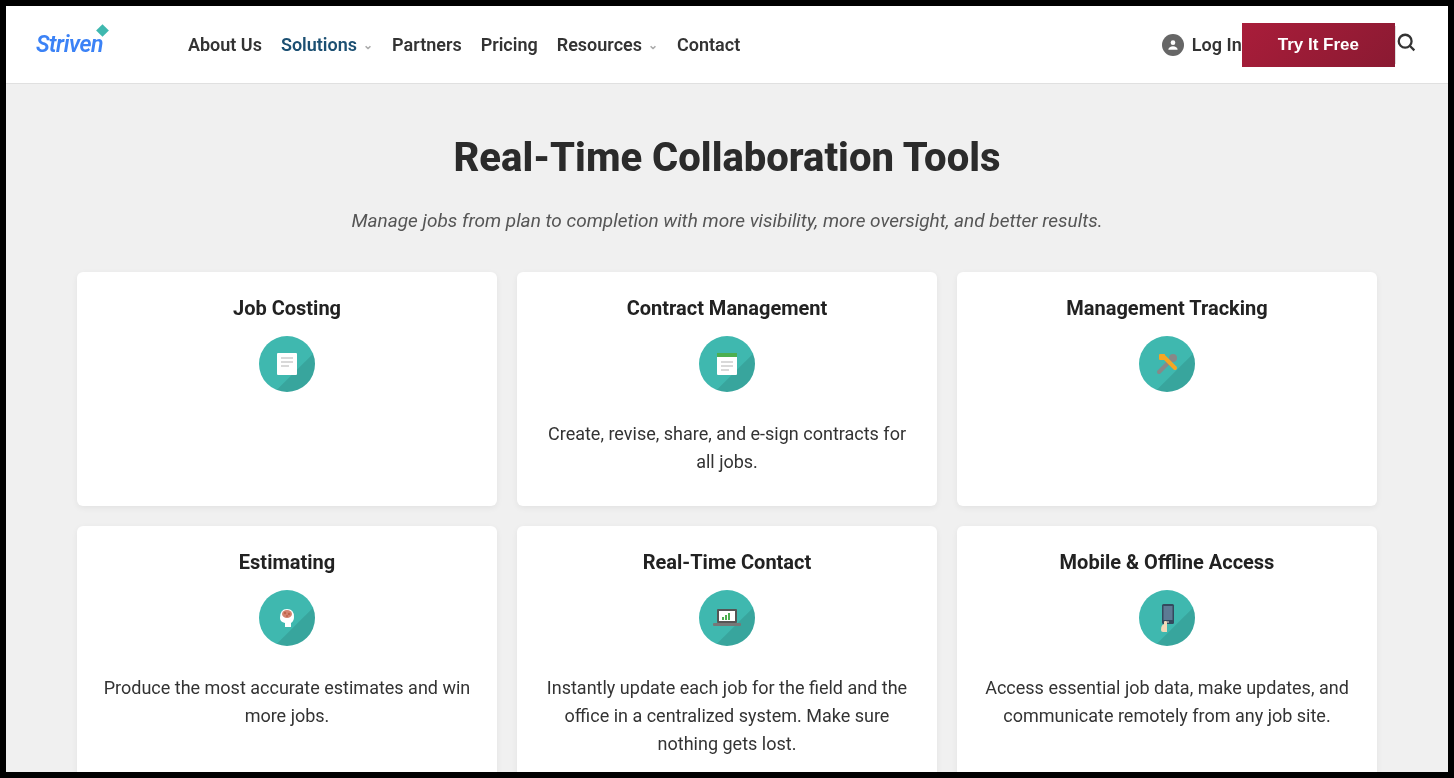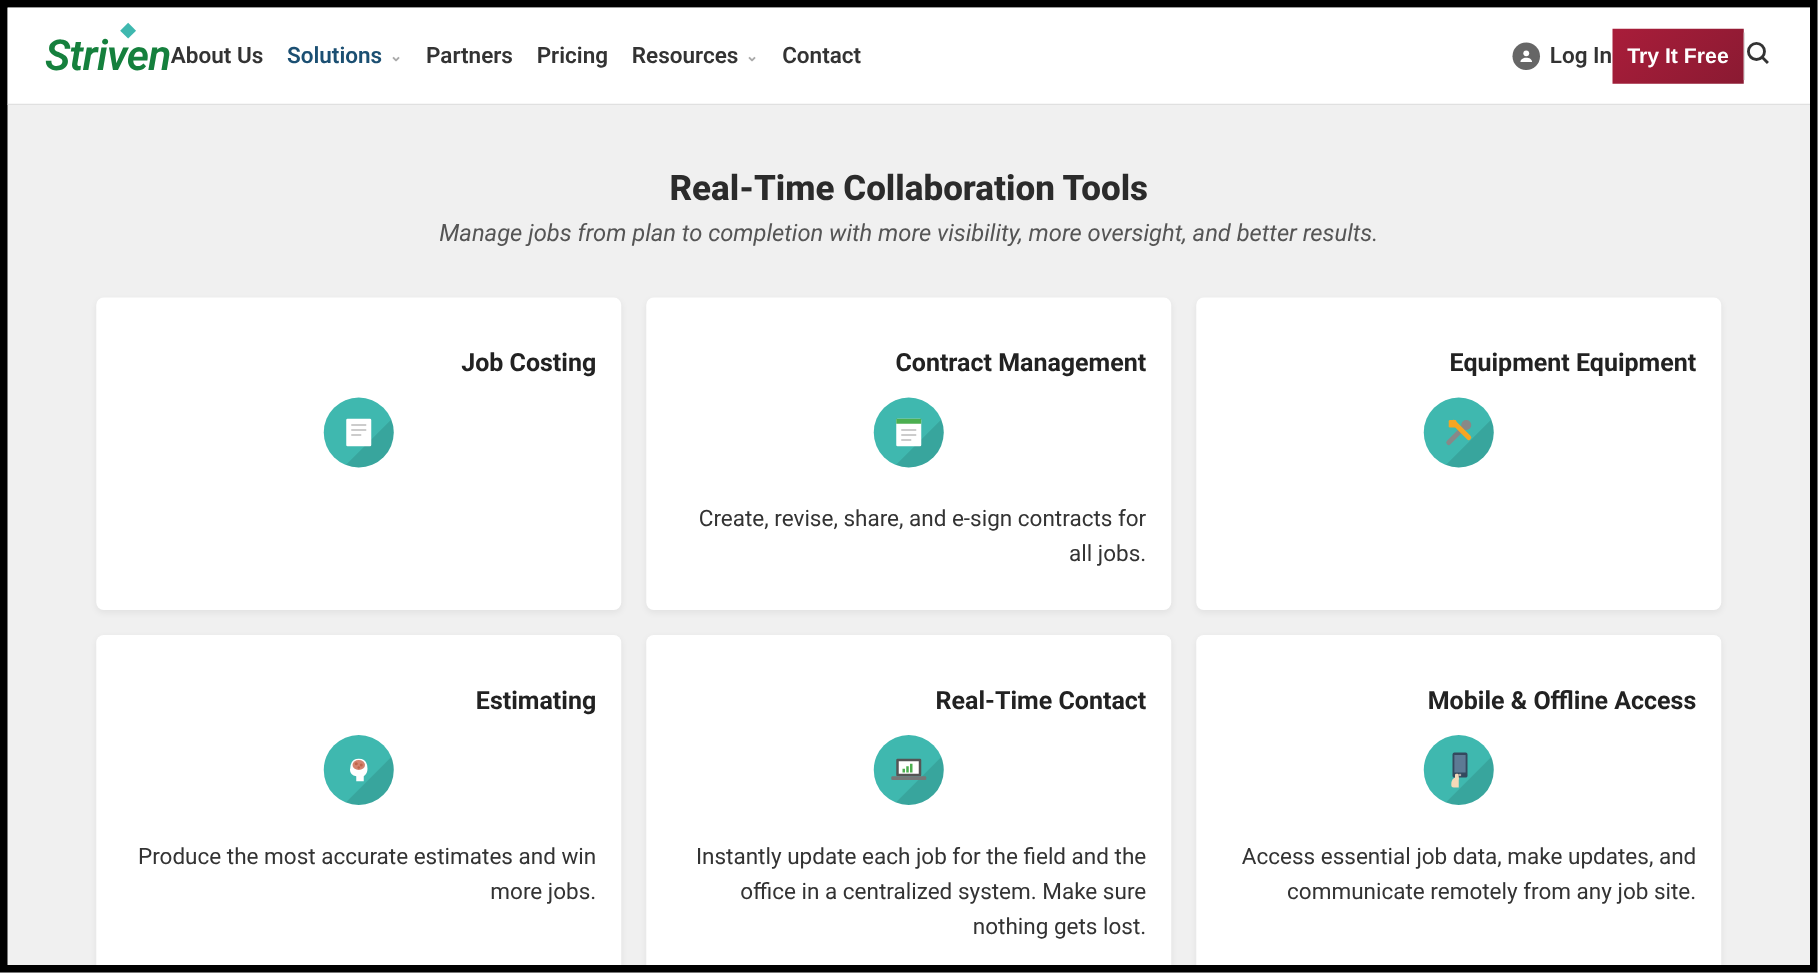--- a/index.html
+++ b/index.html
@@ -20,23 +20,24 @@
     .header {
       background: #fff;
       border-bottom: 1px solid #e0e0e0;
       height: 78px;
       display: flex;
       align-items: center;
       padding: 0 30px;
     }
     .logo {
       font-style: italic;
-      font-size: 34px;
+      font-size: 23px;
       font-weight: 600;
-      color: #15803d;
+      color: #3b82f6;
+      margin-right: 85px;
       letter-spacing: -0.5px;
       position: relative;
     }
     .logo .dot {
       position: absolute;
       top: -5px;
       left: 62px;
       width: 9px;
       height: 9px;
       background: #3fb8af;
@@ -83,64 +84,64 @@
       height: 22px;
       border-radius: 50%;
       background: #666;
       display: flex;
       align-items: center;
       justify-content: center;
     }
     .cta-btn {
       background: linear-gradient(135deg, #a91d3a, #8a1a32);
       color: #fff;
-      padding: 12px 12px;
+      padding: 12px 36px;
       font-size: 17px;
       font-weight: 700;
       cursor: pointer;
       border: none;
     }
     .divider {
       width: 1px;
       height: 38px;
       background: #ddd;
     }
     .search-btn {
       cursor: pointer;
       color: #333;
     }
     .main {
       text-align: center;
       padding-top: 50px;
     }
     .title {
-      font-size: 28px;
+      font-size: 40px;
       font-weight: 800;
       color: #2b2b2b;
-      margin-bottom: 8px;
+      margin-bottom: 28px;
     }
     .subtitle {
       font-size: 19px;
       color: #555;
       margin-bottom: 40px;
       font-style: italic;
     }
     .grid {
       display: grid;
       grid-template-columns: repeat(3, 420px);
       gap: 20px;
       justify-content: center;
       padding: 0 40px;
     }
     .card {
       background: #fff;
       border-radius: 6px;
       box-shadow: 0 2px 6px rgba(0,0,0,0.06);
-      padding: 40px 20px 30px;
-      text-align: right;
+      padding: 24px 20px 30px;
+      text-align: center;
     }
     .card-title {
       font-size: 20px;
       font-weight: 700;
       color: #222;
       margin-bottom: 16px;
     }
     .card-icon {
       width: 56px;
       height: 56px;
@@ -248,21 +249,21 @@
               <rect x="2" y="2" width="20" height="4" fill="#4caf50"></rect>
               <line x1="6" y1="11" x2="18" y2="11" stroke="#ccc" stroke-width="1.5"></line>
               <line x1="6" y1="15" x2="18" y2="15" stroke="#ccc" stroke-width="1.5"></line>
               <line x1="6" y1="19" x2="14" y2="19" stroke="#ccc" stroke-width="1.5"></line>
             </svg>
         </div>
         <div class="card-desc">Create, revise, share, and e-sign contracts for all jobs.</div>
       </div>
 
       <div class="card">
-        <div class="card-title">Equipment Equipment</div>
+        <div class="card-title">Management Tracking</div>
         <div class="card-icon">
           <svg width="28" height="28" viewBox="0 0 28 28" style="position:relative;z-index:1">
               <path d="M6 22 L18 10" stroke="#888" stroke-width="4" stroke-linecap="round"></path>
               <circle cx="20" cy="8" r="4" fill="#888"></circle>
               <path d="M10 6 L22 18" stroke="#f5a623" stroke-width="4" stroke-linecap="round"></path>
               <rect x="6" y="4" width="6" height="6" fill="#f5a623" rx="1"></rect>
             </svg>
         </div>
       </div>
 

